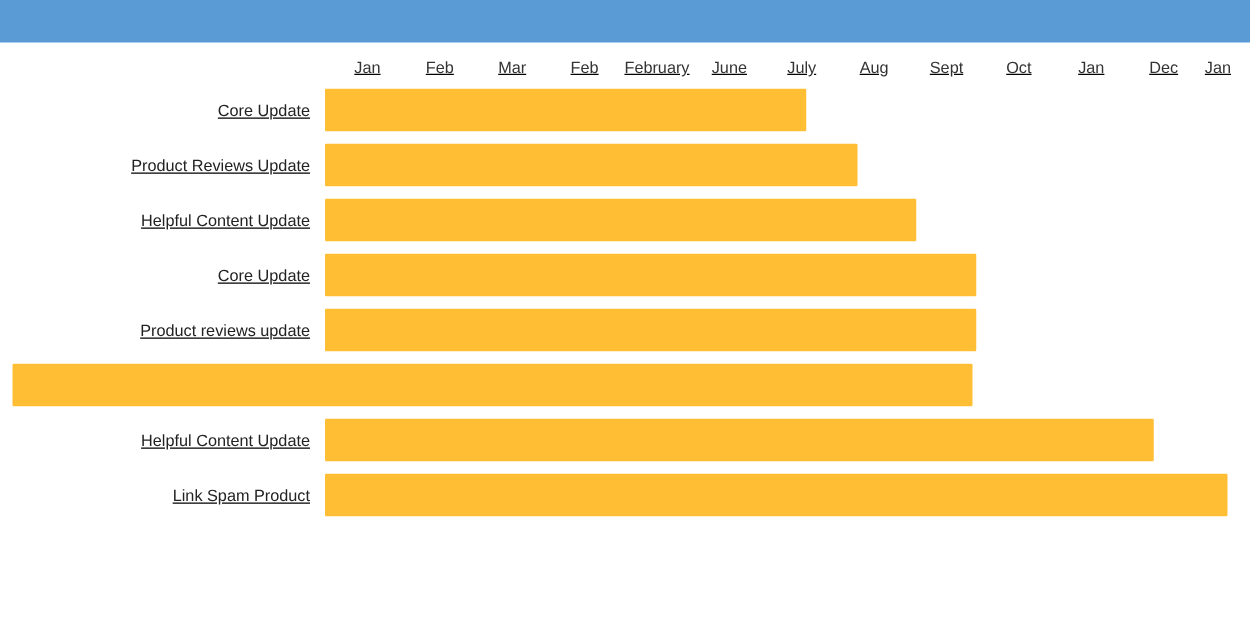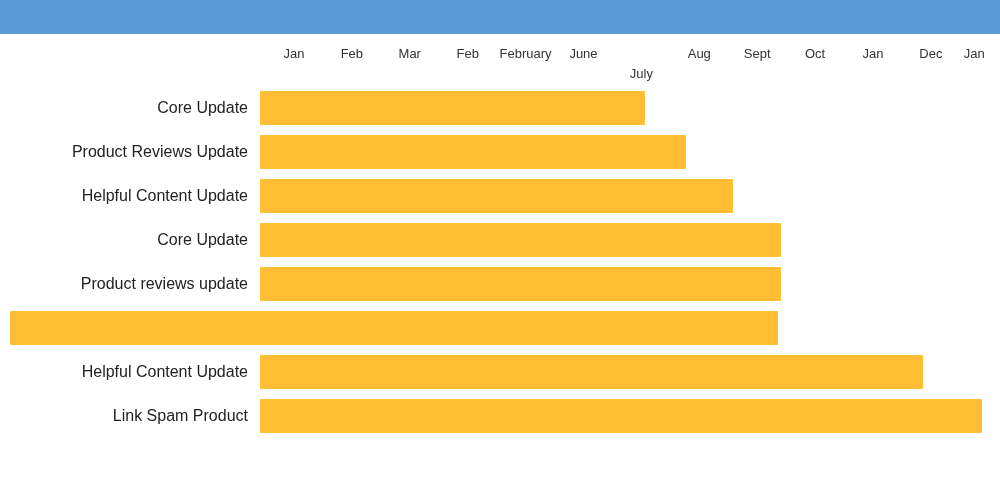--- a/index.html
+++ b/index.html
@@ -15,20 +15,21 @@
       text-align: center;
       padding: 18px 0 16px;
     }
     .header h1 {
       color: #fff;
       font-size: 32px;
       font-weight: 900;
     }
     .chart-container {
       padding: 12px 30px 10px 10px;
+      text-decoration: underline;
     }
     .month-axis {
       display: flex;
       margin-left: 255px;
       margin-bottom: 8px;
     }
     .month-label {
       font-size: 13px;
       color: #333;
       text-align: center;
@@ -40,21 +41,21 @@
     }
     .chart-row {
       display: flex;
       align-items: center;
       height: 38px;
     }
     .row-label {
       width: 250px;
       text-align: right;
       padding-right: 12px;
-      font-size: 16px;
+      font-size: 13px;
       color: #222;
       flex-shrink: 0;
     }
     .bar-area {
       flex: 1;
       position: relative;
       height: 100%;
     }
     .bar {
       height: 34px;
@@ -74,21 +75,21 @@
 </div>
 
 <div class="chart-container">
   <div class="month-axis" id="month-axis">
       <span class="month-label" style="width: 57.9167px; min-width: 0px; flex-shrink: 0;">Jan</span>
       <span class="month-label" style="width: 57.9167px; min-width: 0px; flex-shrink: 0;">Feb</span>
       <span class="month-label" style="width: 57.9167px; min-width: 0px; flex-shrink: 0;">Mar</span>
       <span class="month-label" style="width: 57.9167px; min-width: 0px; flex-shrink: 0;">Feb</span>
       <span class="month-label" style="width: 57.9167px; min-width: 0px; flex-shrink: 0;">February</span>
       <span class="month-label" style="width: 57.9167px; min-width: 0px; flex-shrink: 0;">June</span>
-      <span class="month-label" style="width: 57.9167px; min-width: 0px; flex-shrink: 0; margin-top: 20px;">July</span>
+      <span class="month-label" style="width: 57.9167px; min-width: 0px; flex-shrink: 0;">July</span>
       <span class="month-label" style="width: 57.9167px; min-width: 0px; flex-shrink: 0;">Aug</span>
       <span class="month-label" style="width: 57.9167px; min-width: 0px; flex-shrink: 0;">Sept</span>
       <span class="month-label" style="width: 57.9167px; min-width: 0px; flex-shrink: 0; text-align: center;">Oct</span>
       <span class="month-label" style="width: 57.9167px; min-width: 0px; flex-shrink: 0;">Jan</span>
       <span class="month-label" style="width: 57.9167px; min-width: 0px; flex-shrink: 0;">Dec</span>
       <span class="month-label" style="width: 28.9583px; min-width: 0px; flex-shrink: 0;">Jan</span>
     </div>
   <div class="rows-area" id="rows-area">
       <div class="chart-row">
         <div class="row-label">Core Update</div>

